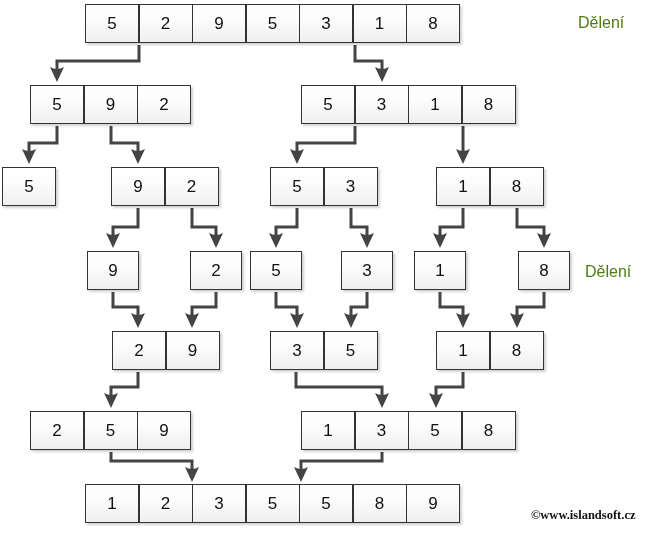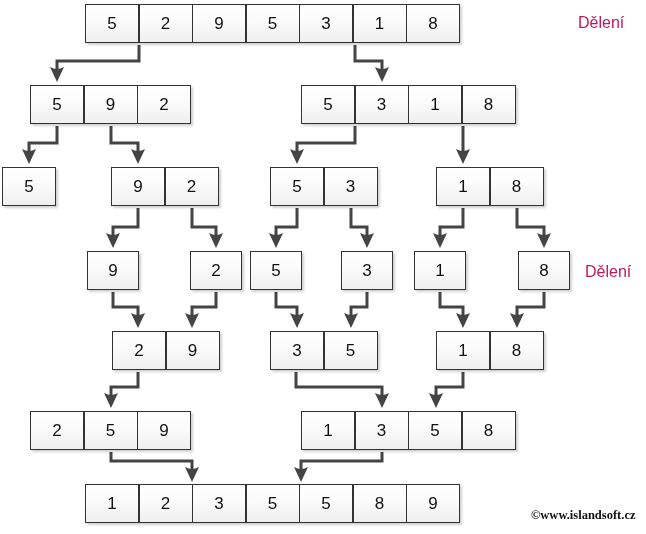--- a/index.html
+++ b/index.html
@@ -43,21 +43,21 @@
     font-family: "Liberation Sans", sans-serif;
     line-height: 1;
   }
   .cell + .cell {
     border-left-width: 0.9px;
     margin-left: -0.5px;
   }
   .stage-label {
     position: absolute;
     font-size: 16px;
-    color: #be185d;
+    color: #4d7c0f;
     font-family: "Liberation Sans", sans-serif;
     white-space: nowrap;
     text-align: right;
   }
   .watermark {
     position: absolute;
     font-size: 12.5px;
     font-weight: bold;
     color: #111111;
     font-family: "Liberation Serif", serif;

